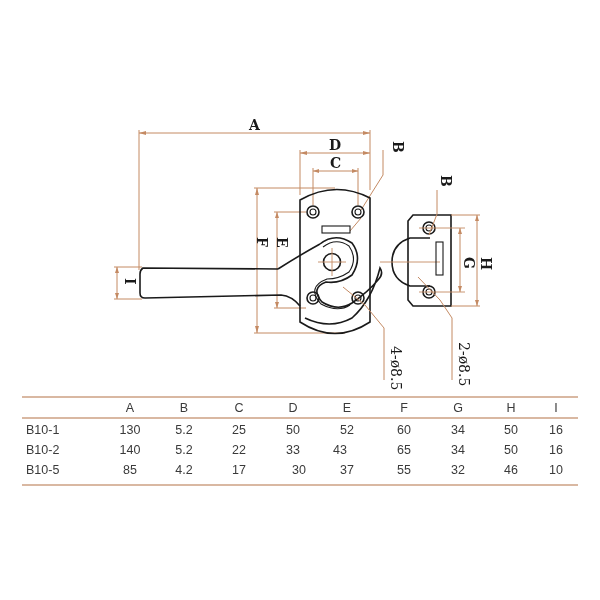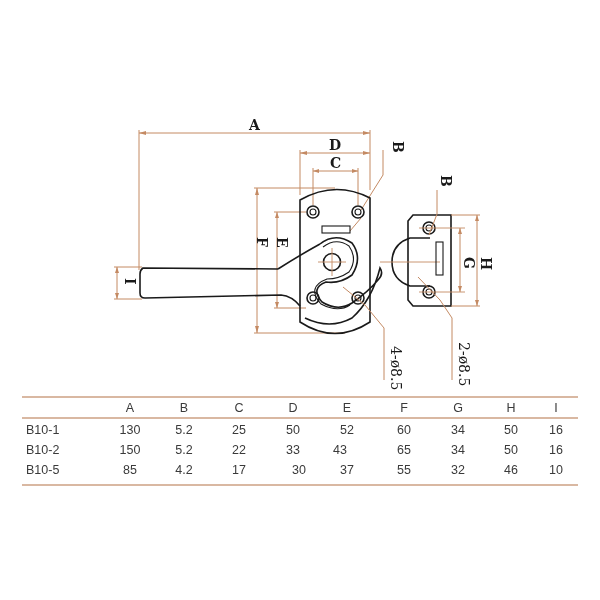--- a/index.html
+++ b/index.html
@@ -176,21 +176,21 @@
     <span class="cell" style="left:251px">50</span>
     <span class="cell" style="left:305px">52</span>
     <span class="cell" style="left:362px">60</span>
     <span class="cell" style="left:416px">34</span>
     <span class="cell" style="left:469px">50</span>
     <span class="cell" style="left:514px">16</span>
   </div>
 
   <div class="row" style="top:440px">
     <span class="cell model">B10-2</span>
-    <span class="cell" style="left:88px">150</span>
+    <span class="cell" style="left:88px">140</span>
     <span class="cell" style="left:142px">5.2</span>
     <span class="cell" style="left:197px">22</span>
     <span class="cell" style="left:251px">33</span>
     <span class="cell" style="left:298px">43</span>
     <span class="cell" style="left:362px">65</span>
     <span class="cell" style="left:416px">34</span>
     <span class="cell" style="left:469px">50</span>
     <span class="cell" style="left:514px">16</span>
   </div>
 

